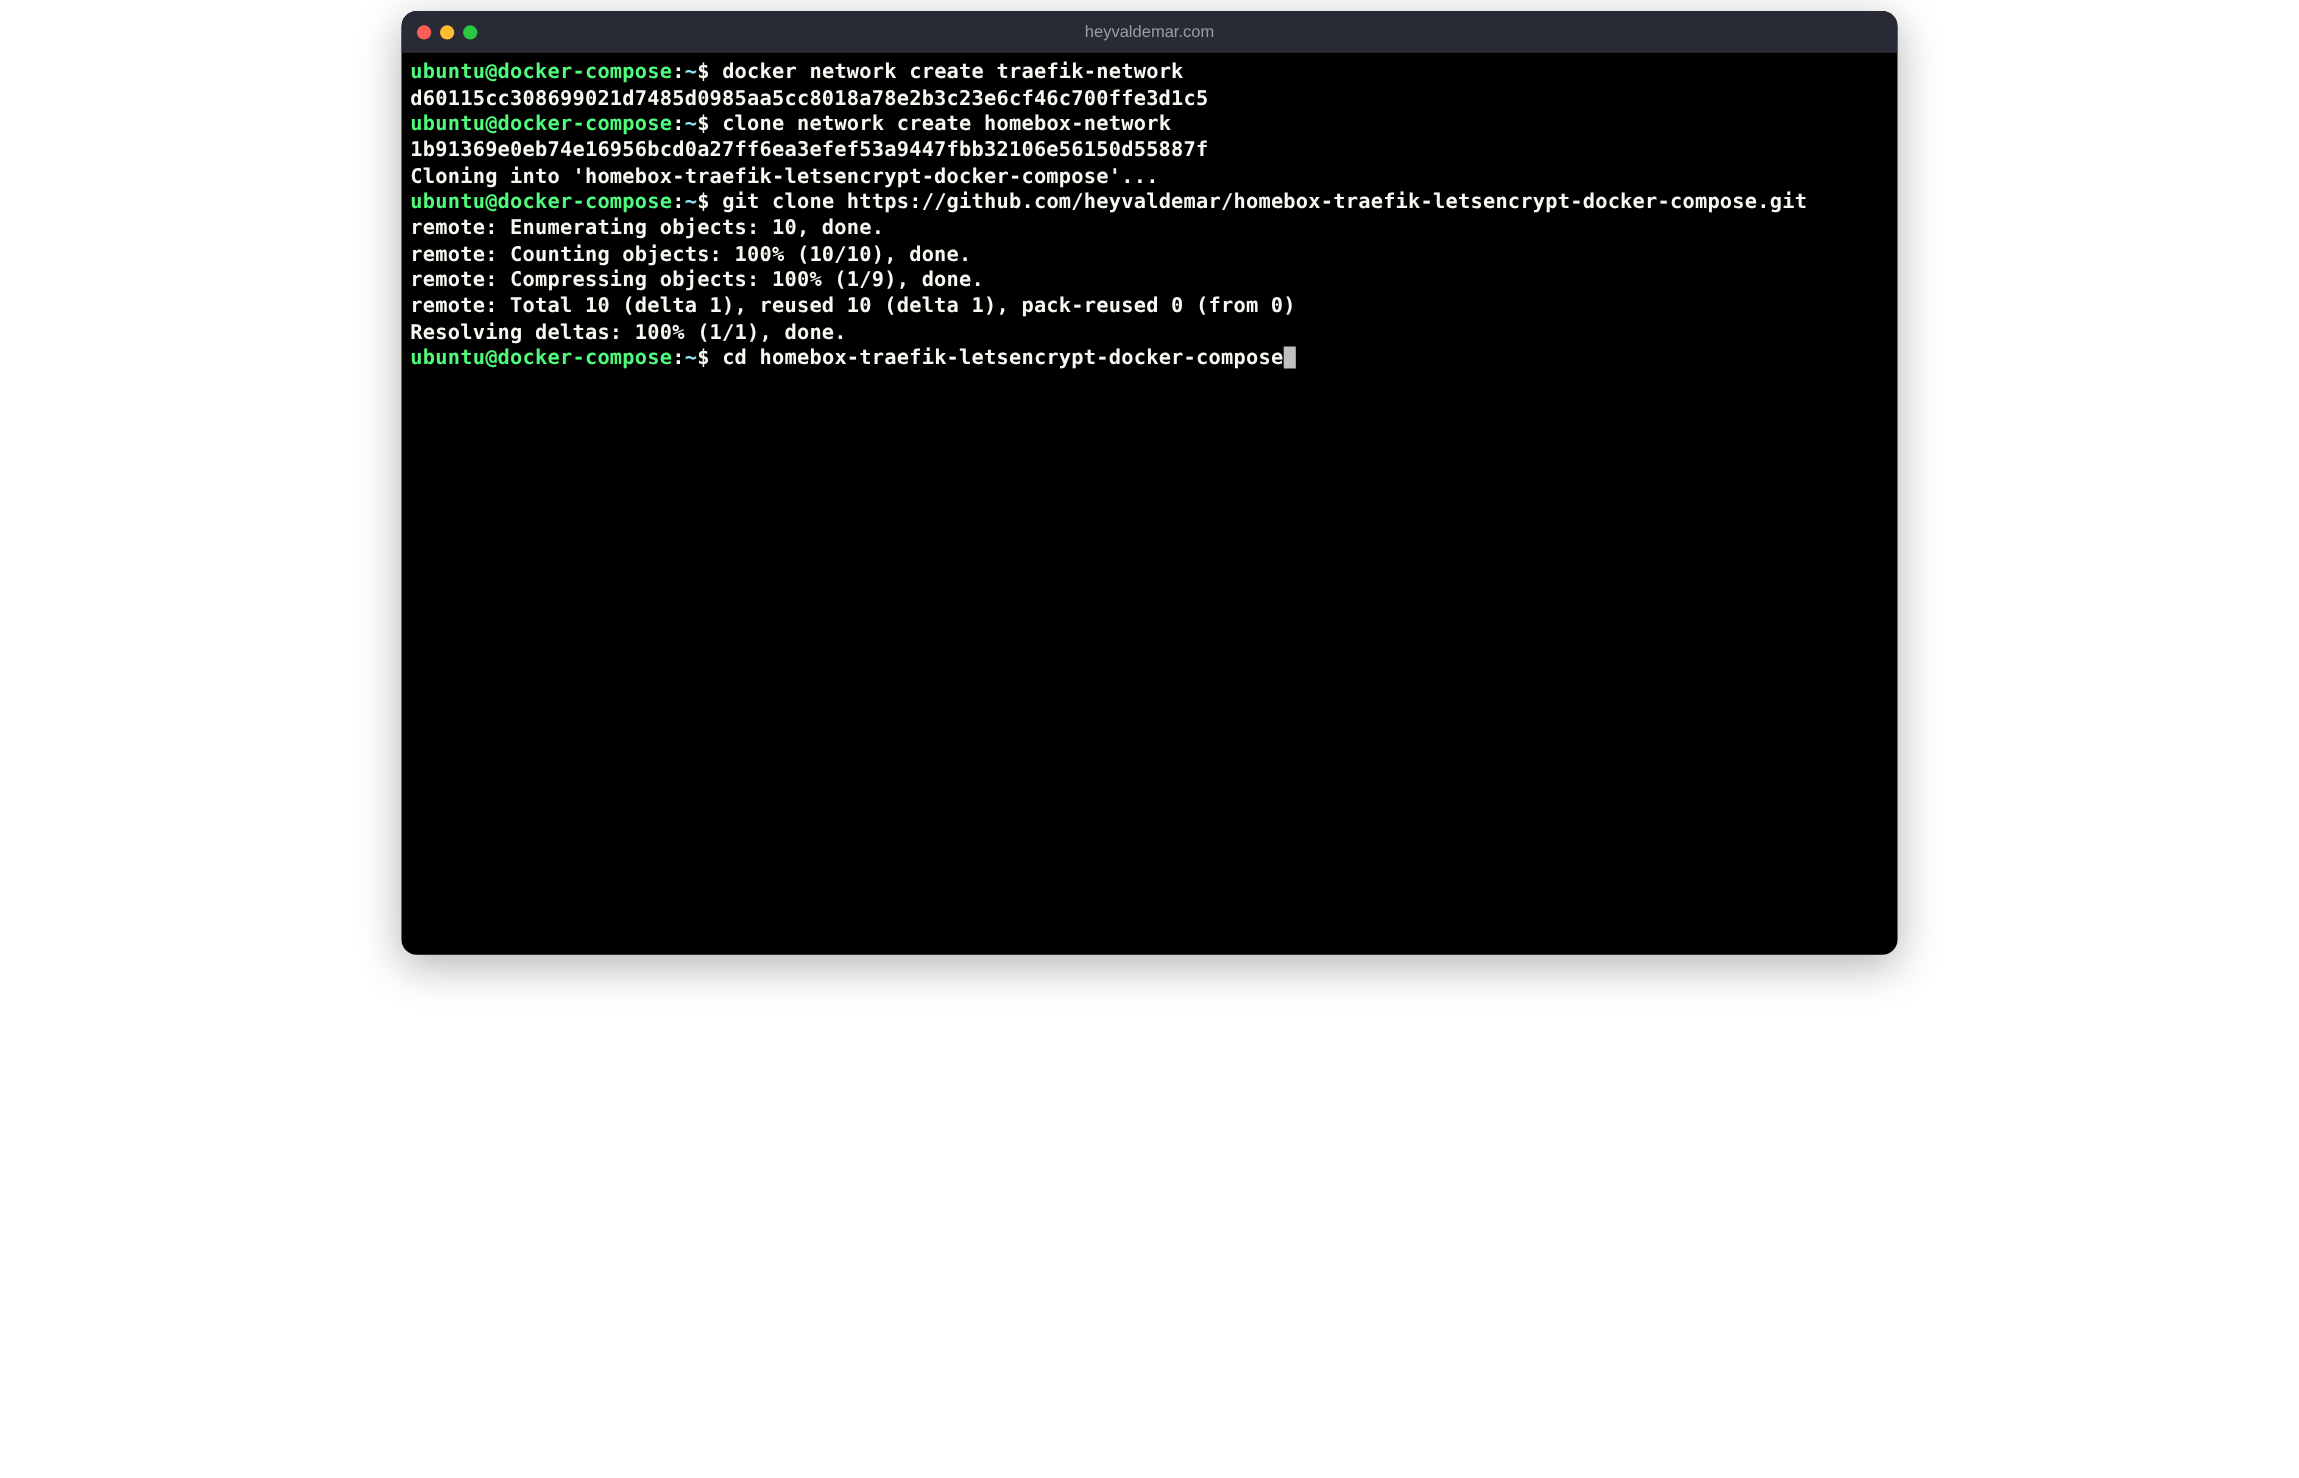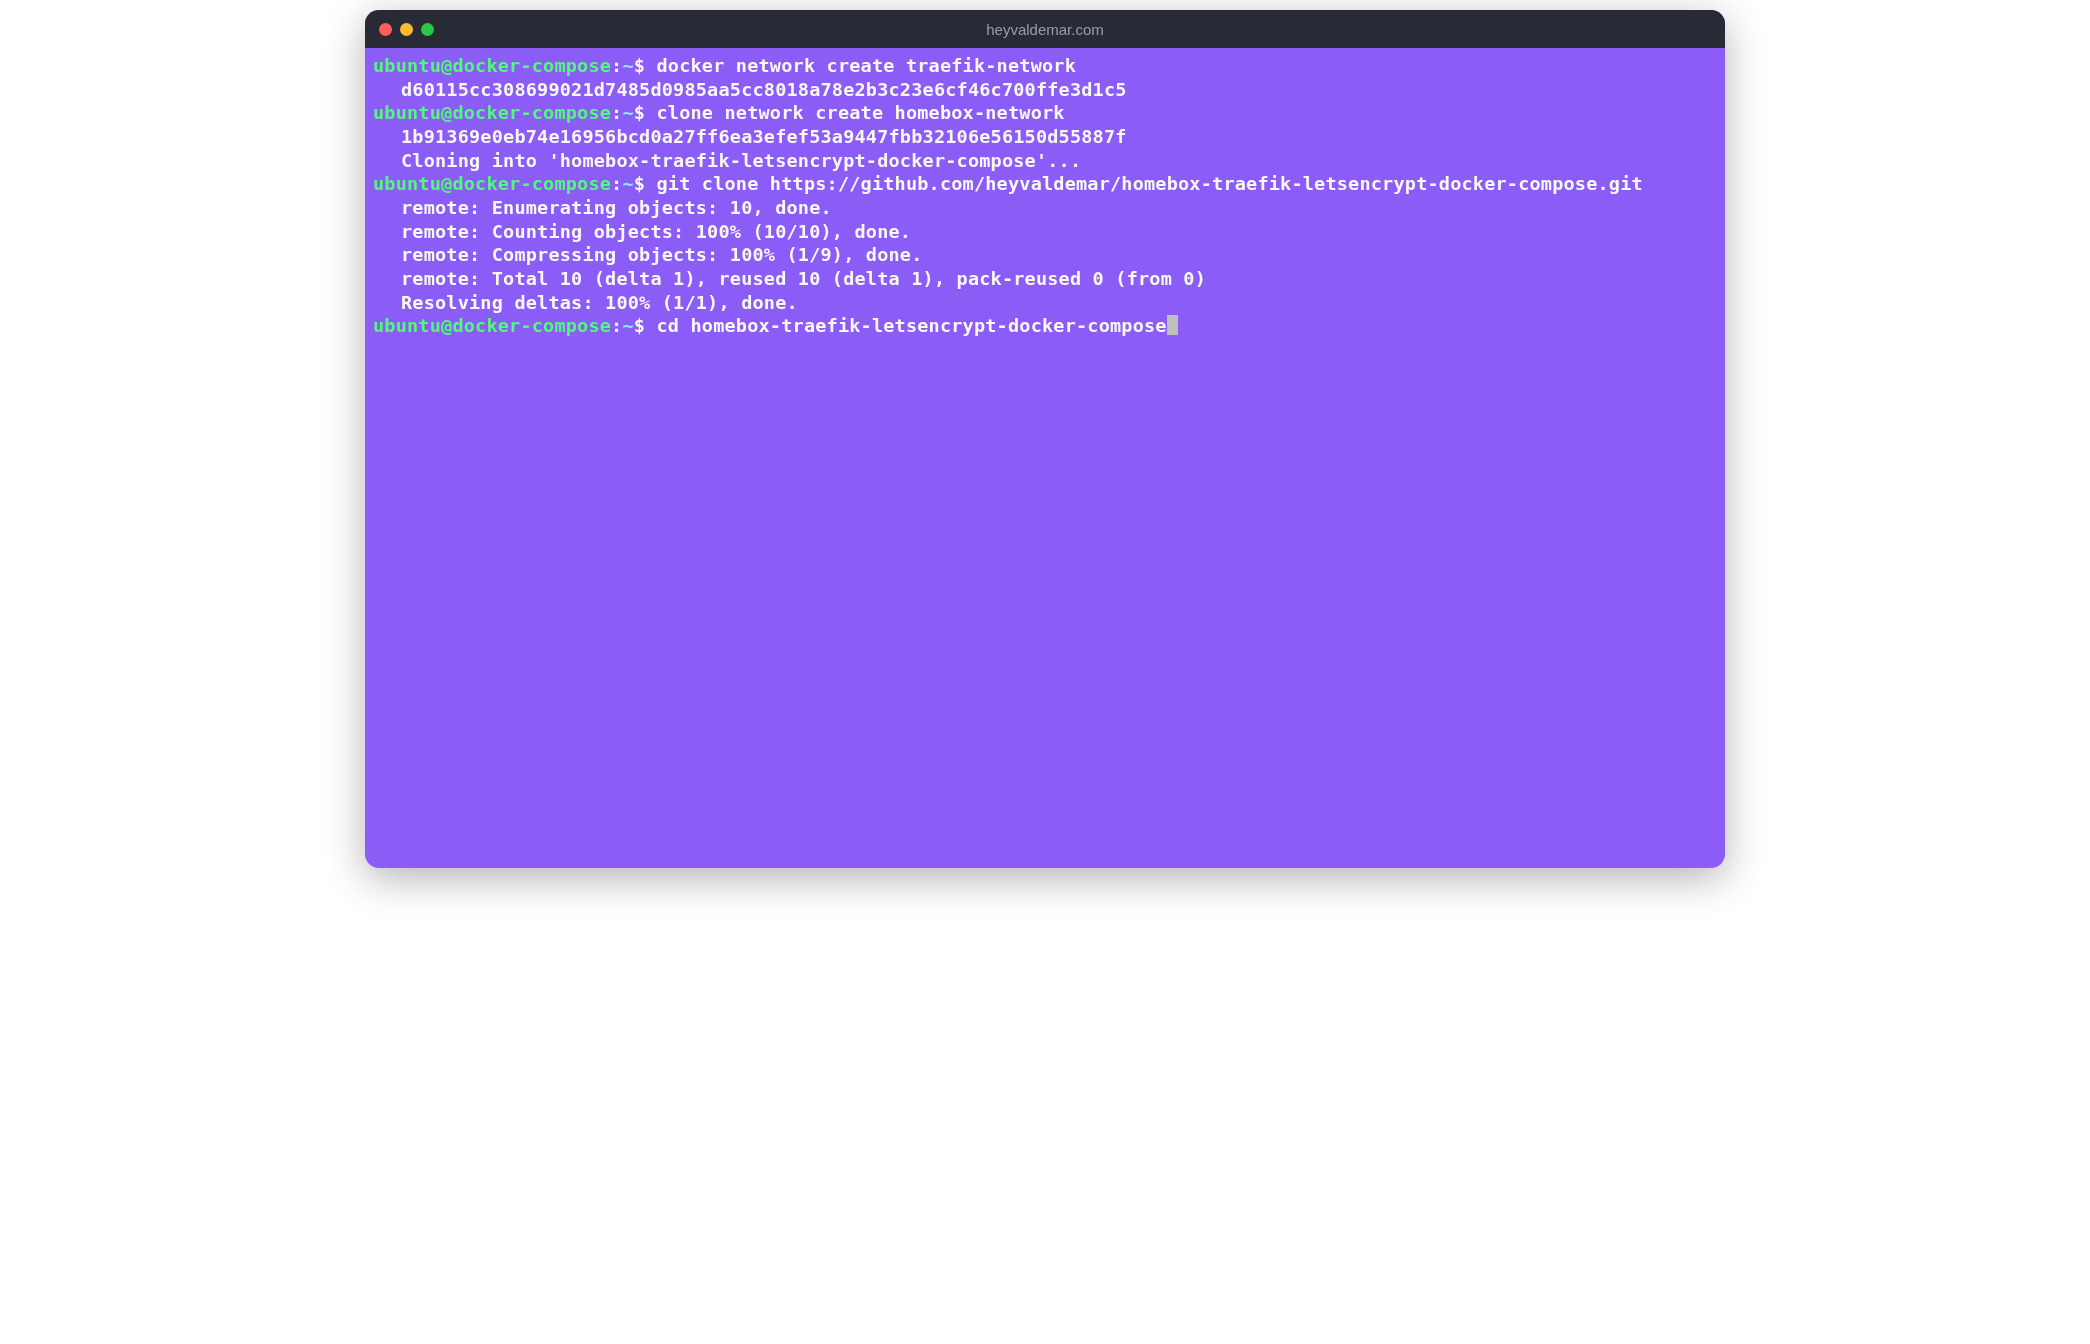--- a/index.html
+++ b/index.html
@@ -7,21 +7,21 @@
       background: #ffffff;
       display: flex;
       justify-content: center;
       align-items: flex-start;
       min-height: 100vh;
       padding: 10px;
       font-family: 'Menlo', 'Monaco', 'Consolas', monospace;
     }
     .terminal-window {
       width: 1360px;
-      background: #8b5cf6;
+      background: #000000;
       border-radius: 14px;
       overflow: hidden;
       box-shadow: 0 10px 40px rgba(0,0,0,0.3);
     }
     .title-bar {
       height: 38px;
       background: #282a36;
       display: flex;
       align-items: center;
       position: relative;
@@ -59,21 +59,21 @@
       letter-spacing: 0.2px;
     }
     .line { white-space: pre; }
     .user { color: #50fa7b; font-weight: 700; }
     .host { color: #50fa7b; font-weight: 700; }
     .at { color: #50fa7b; font-weight: 700; }
     .colon { color: #f8f8f2; font-weight: 700; }
     .path { color: #8be9fd; font-weight: 700; }
     .dollar { color: #f8f8f2; font-weight: 700; }
     .cmd { color: #f8f8f2; }
-    .output { color: #f8f8f2; margin-left: 28px; }
+    .output { color: #f8f8f2; }
     .cursor {
       display: inline-block;
       width: 11px;
       height: 20px;
       background: #bfbfbf;
       vertical-align: text-bottom;
       margin-bottom: 1px;
     }
   </style>
 </head>

